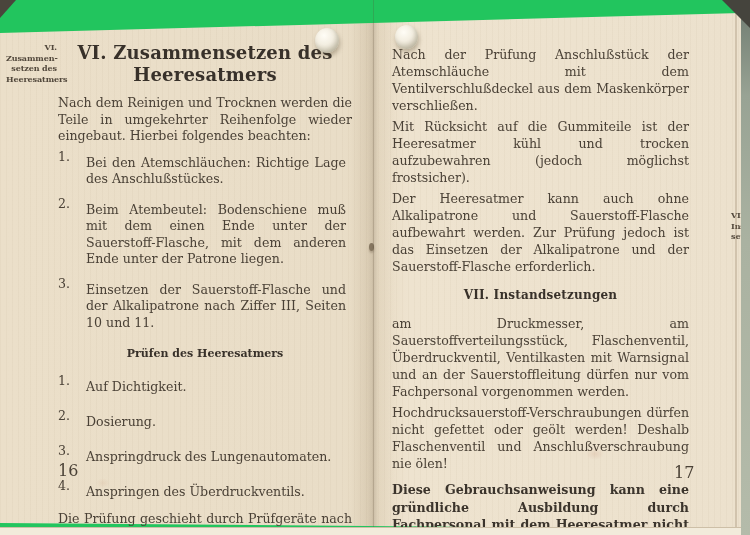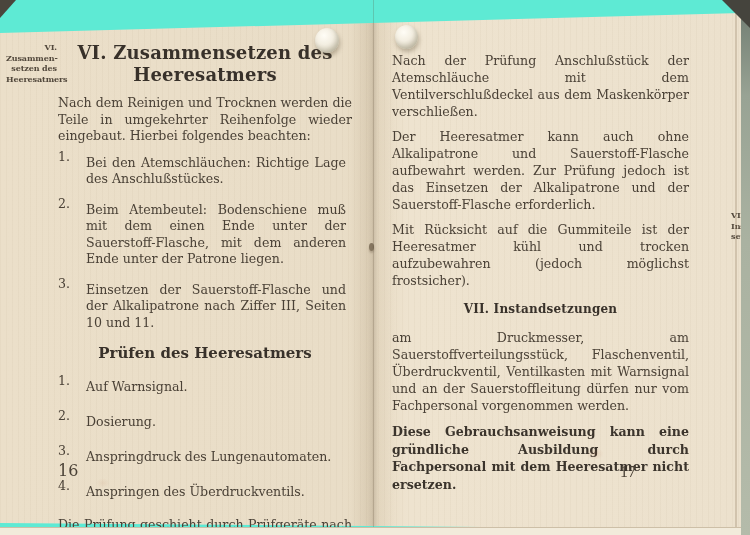--- a/index.html
+++ b/index.html
@@ -1,18 +1,18 @@
 <!DOCTYPE html>
 <html><head>
 <meta charset="utf-8">
 <style>
   html,body{margin:0;padding:0;}
   .scan{
     position:relative;width:750px;height:535px;overflow:hidden;
-    background:#5eead4;
+    background:#22c55e;
     font-family:"DejaVu Serif", serif;
     color:#4a4136;
   }
   
   .book{
     position:absolute;left:0;top:0;width:741px;height:529px;
     background:linear-gradient(90deg,#ebdfc9 0%,#e9ddc7 46%,#e7dac2 50%,#eee3cf 55%,#ece1cd 100%);
     clip-path:polygon(0 33px,741px 13px,741px 529px,0 523px);
   }
   .paper-texture{
@@ -64,51 +64,51 @@
   
   .snap{
     position:absolute;border-radius:50%;
     background:radial-gradient(circle at 38% 30%,#fffdf6 0%,#f3eee1 40%,#ddd7c5 72%,#bdb7a3 100%);
     box-shadow:1px 3px 4px rgba(90,75,50,0.35), inset -2px -3px 4px rgba(120,110,85,0.28);
   }
   .snap-left{left:315px;top:28px;width:24px;height:25px;}
   .snap-right{left:395px;top:25px;width:23px;height:24px;}
   
   .col{position:absolute;font-size:12.6px;line-height:16.5px;text-align:justify;}
-  .col p{margin:8px 0 4px 0;}
+  .col p{margin:2px 0 4px 0;}
   .left-col{left:58px;top:42px;width:294px;}
   .right-col{left:392px;top:44px;width:297px;line-height:17px;}
   .sec-heading{
     font-weight:bold;font-size:18px;line-height:22px;color:#38312a;
     text-align:center;margin:0 0 9px 0;letter-spacing:0.2px;
   }
   .sec-heading-vii{
     font-weight:bold;font-size:12px;line-height:22px;color:#38312a;
     text-align:center;margin:9px 0 9px 0;letter-spacing:0.2px;
   }
   .sub-heading{
-    font-weight:bold;font-size:15px;line-height:19px;color:#38312a;
+    font-weight:bold;font-size:11px;line-height:19px;color:#38312a;
     text-align:center;margin:7px 0 6px 0;
   }
   .margin-note{
     position:absolute;font-weight:bold;font-size:8px;line-height:10.5px;
     color:#52483c;letter-spacing:-0.1px;text-align:right;
   }
   .margin-note-left{left:6px;top:42px;width:51px;}
   .margin-note-right{left:731px;top:210px;width:52px;text-align:left;}
   .li{display:flex;margin:2px 0 2px 0;}
   .li .num{flex:0 0 22px;}
   .li .itxt{flex:1;text-align:justify;}
   .li .itxt p{margin:6px;}
   .check .li{line-height:23px;margin:0;}
   .closing{margin-top:5px;}
   .bold-para{font-weight:bold;color:#3b342c;line-height:17.5px;margin-top:9px !important;}
   .pagenum{position:absolute;font-size:16px;color:#4a4136;}
   .pagenum-left{left:58px;top:461px;}
-  .pagenum-right{left:620px;top:463px;font-family:Liberation Serif, serif;}
+  .pagenum-right{left:674px;top:463px;}
 </style>
 </head>
 <body>
 
 <div class="scan">
 
   <div class="book">
     <div class="paper-texture"></div>
     <div class="gutter"></div>
   </div>
@@ -146,21 +146,21 @@
         </div>
       </div>
     </div>
 
     <div class="sub-heading">Prüfen des Heeresatmers</div>
 
     <div class="check">
       <div class="li">
         <span class="num">1.</span>
         <div class="itxt">
-            <p>Auf Warnsignal.</p>
+            <p>Auf Dichtigkeit.</p>
           </div>
       </div>
       <div class="li">
         <span class="num">2.</span>
         <div class="itxt">
             <p>Dosierung.</p>
           </div>
       </div>
       <div class="li">
         <span class="num">3.</span>
@@ -176,24 +176,25 @@
       </div>
     </div>
 
     <p class="closing">Die Prüfung geschieht durch Prüfgeräte nach besonderer Anweisung.</p>
   </div>
 
   <div class="pagenum pagenum-left">16</div>
 
   <div class="col right-col">
     <p>Nach der Prüfung Anschlußstück der Atemschläuche mit dem Ventilverschlußdeckel aus dem Maskenkörper verschließen.</p>
+    <p>Mit Rücksicht auf die Gummiteile ist der Heeresatmer kühl und trocken aufzubewahren (jedoch möglichst frostsicher).</p>
     <p>Der Heeresatmer kann auch ohne Alkalipatrone und Sauerstoff-Flasche aufbewahrt werden. Zur Prüfung jedoch ist das Einsetzen der Alkalipatrone und der Sauerstoff-Flasche erforderlich.</p>
-    <p>Mit Rücksicht auf die Gummiteile ist der Heeresatmer kühl und trocken aufzubewahren (jedoch möglichst frostsicher).</p>
     <div class="sec-heading-vii">VII. Instandsetzungen</div>
     <p>am Druckmesser, am Sauerstoffverteilungsstück, Flaschenventil, Überdruckventil, Ventilkasten mit Warnsignal und an der Sauerstoffleitung dürfen nur vom Fachpersonal vorgenommen werden.</p>
+    <p>Hochdrucksauerstoff-Verschraubungen dürfen nicht gefettet oder geölt werden! Deshalb Flaschenventil und Anschlußverschraubung nie ölen!</p>
     <p class="bold-para">Diese Gebrauchsanweisung kann eine gründliche Ausbildung durch Fachpersonal mit dem Heeresatmer nicht ersetzen.</p>
   </div>
 
   <div class="margin-note margin-note-right">
     <div>VII. Instand-</div>
     <div>setzungen</div>
   </div>
 
   <div class="pagenum pagenum-right">17</div>
 

